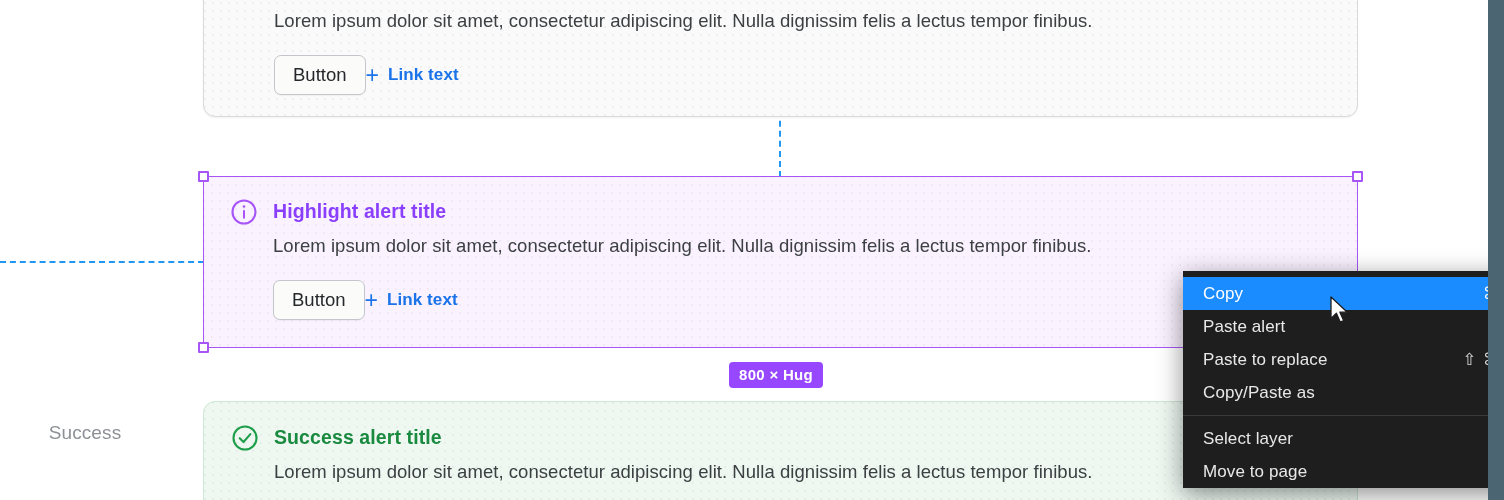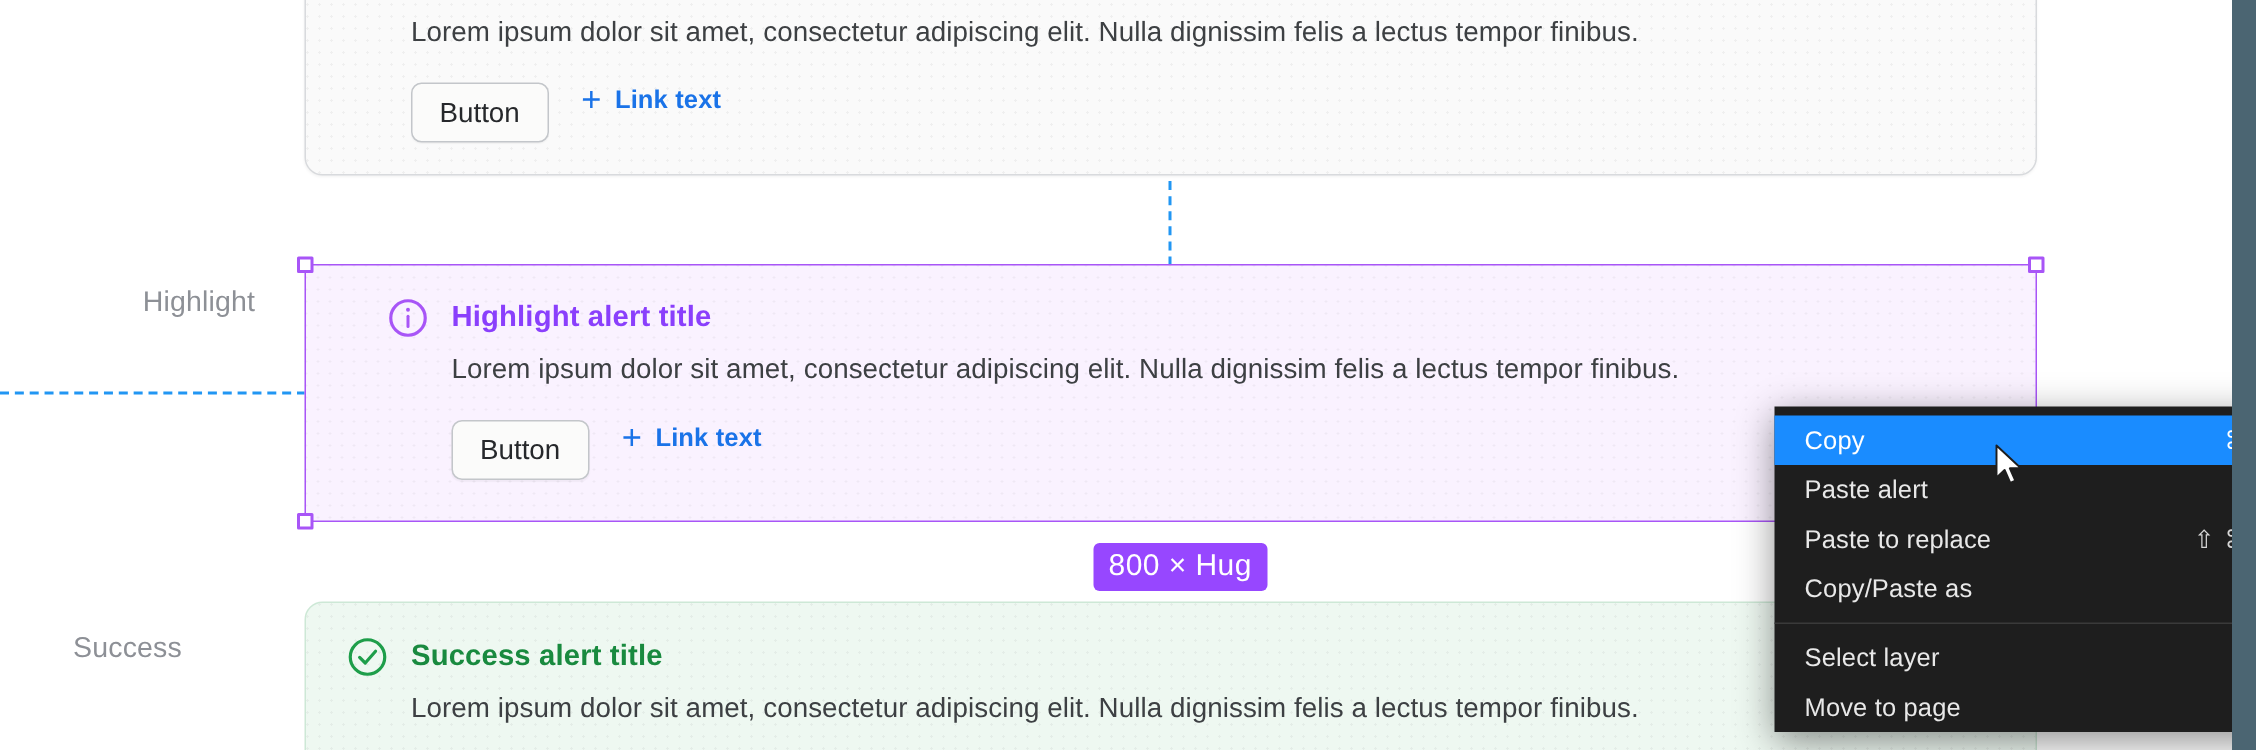--- a/index.html
+++ b/index.html
@@ -44,21 +44,20 @@
     border-radius: 12px;
     box-shadow: 0 1px 2px rgba(0,0,0,.05);
   }
 
   
   #alert-highlight {
     top: 176px;
     height: 172px;
     background-color: #faf2ff;
     border: none;
-    padding-left: 28px;
   }
 
   
   #alert-success {
     top: 401px;
     height: 200px;
     background-color: #eef8f1;
     border: 1px solid #cde8d6;
     border-radius: 12px;
   }
@@ -89,22 +88,21 @@
     color: #3d4043;
     white-space: nowrap;
     letter-spacing: .05px;
   }
 
   .alert-actions {
     position: absolute;
     left: 70px;
     top: 104px;
     display: flex;
-    align-items: flex-start;
-    gap: 22px;
+    align-items: center;
   }
   .btn {
     background: #fbfbfa;
     border: 1px solid #c3c6ca;
     border-radius: 7px;
     padding: 8px 18px 9px 18px;
     font-size: 18.5px;
     color: #26282b;
     font-family: "Liberation Sans", sans-serif;
     line-height: 1.15;
@@ -133,22 +131,22 @@
   .h-tl { left: -6px;  top: -6px; }
   .h-tr { right: -6px; top: -6px; }
   .h-bl { left: -6px;  bottom: -6px; }
   .h-br { right: -6px; bottom: -6px; }
 
   #size-badge {
     position: absolute;
     left: 729px; top: 362px;
     background: #9747ff;
     color: #ffffff;
-    font-size: 20px;
-    font-weight: normal;
+    font-size: 15px;
+    font-weight: bold;
     padding: 4px 10px 5px 10px;
     border-radius: 4px;
     letter-spacing: .3px;
     white-space: nowrap;
   }
 
   
   #guide-v {
     position: absolute;
     left: 779px; top: 0; width: 0; height: 177px;
@@ -214,21 +212,20 @@
   }
 </style>
 </head>
 <body>
 
 <div id="stage">
 
   <div id="guide-v"></div>
   <div id="guide-h"></div>
 
-  <div class="row-label" id="label-highlight">Highlight</div>
   <div class="row-label" id="label-success">Success</div>
 
   <div class="alert" id="alert-default">
     <div class="alert-inner">
       <div class="alert-body" style="top:104px;">Lorem ipsum dolor sit amet, consectetur adipiscing elit. Nulla dignissim felis a lectus tempor finibus.</div>
       <div class="alert-actions" style="top:149px;">
         <button class="btn">Button</button>
         <div class="link-row">
           <span class="plus-icon">+</span>
           <span class="link-text">Link text</span>

